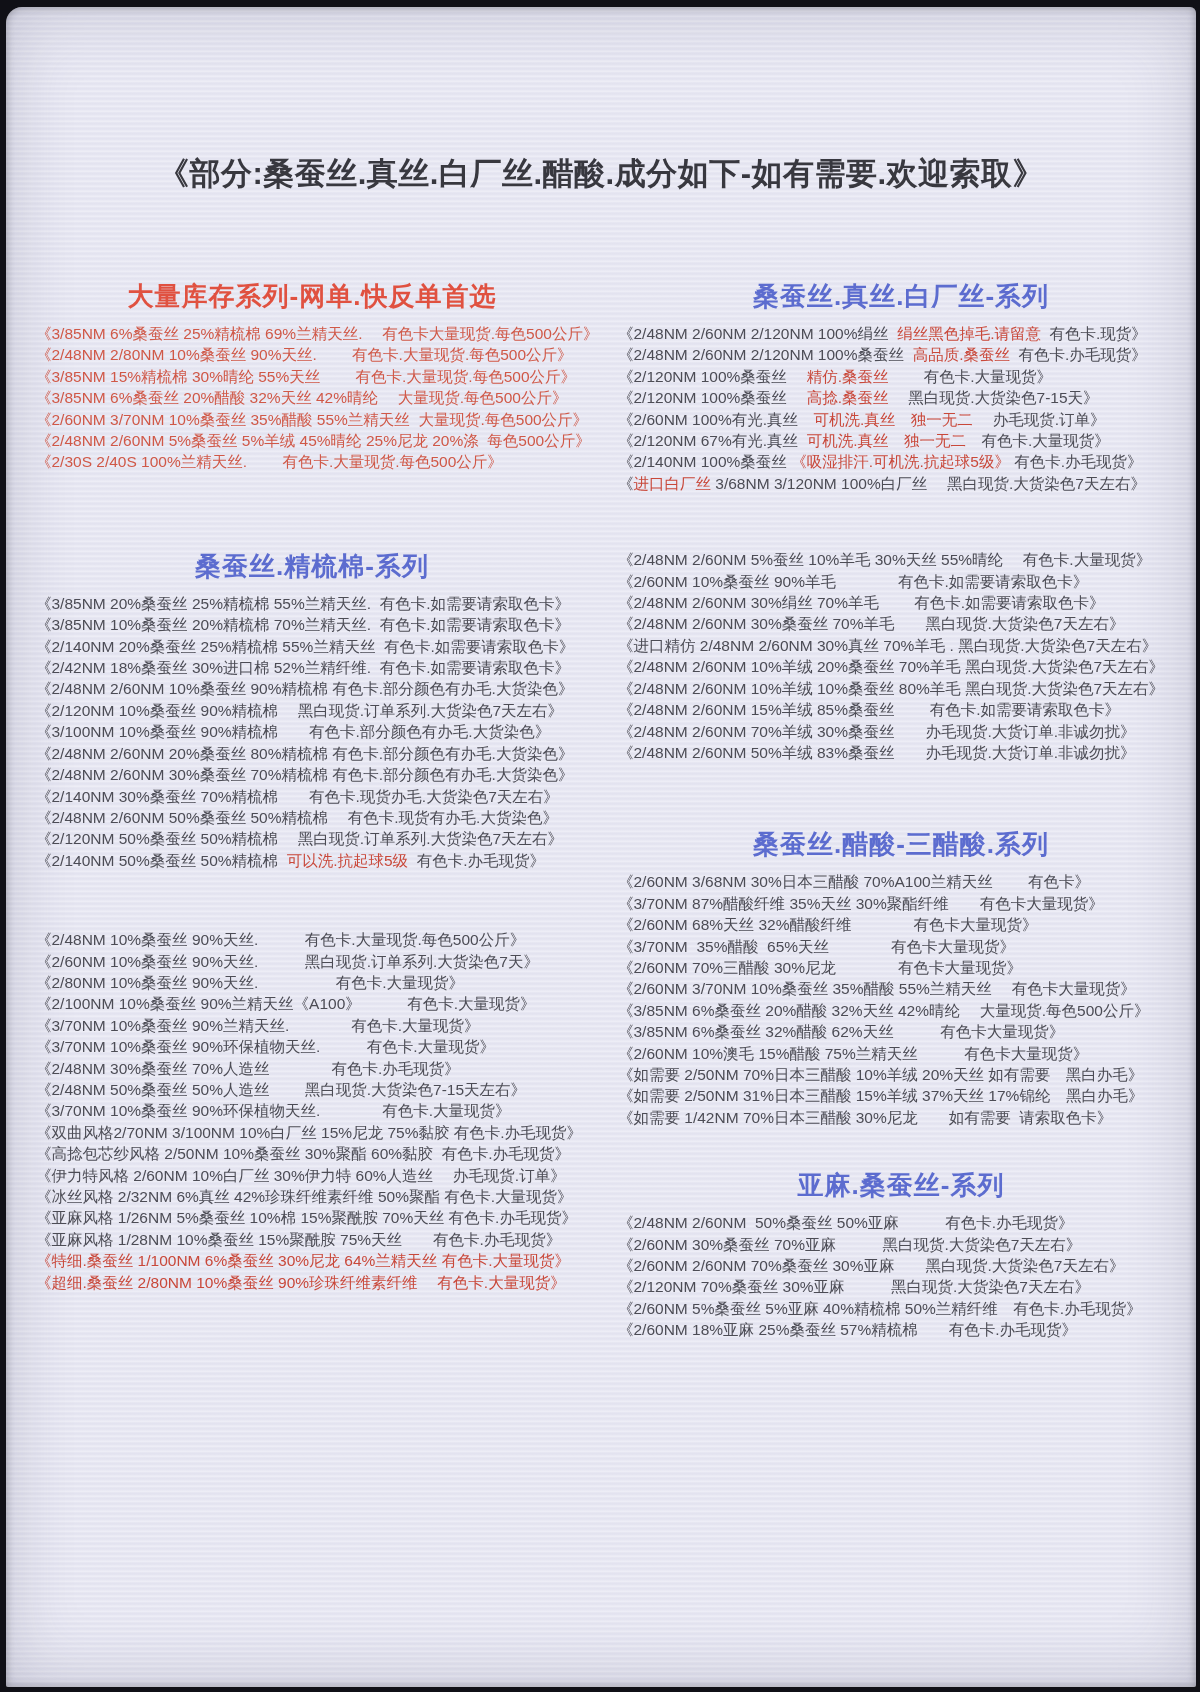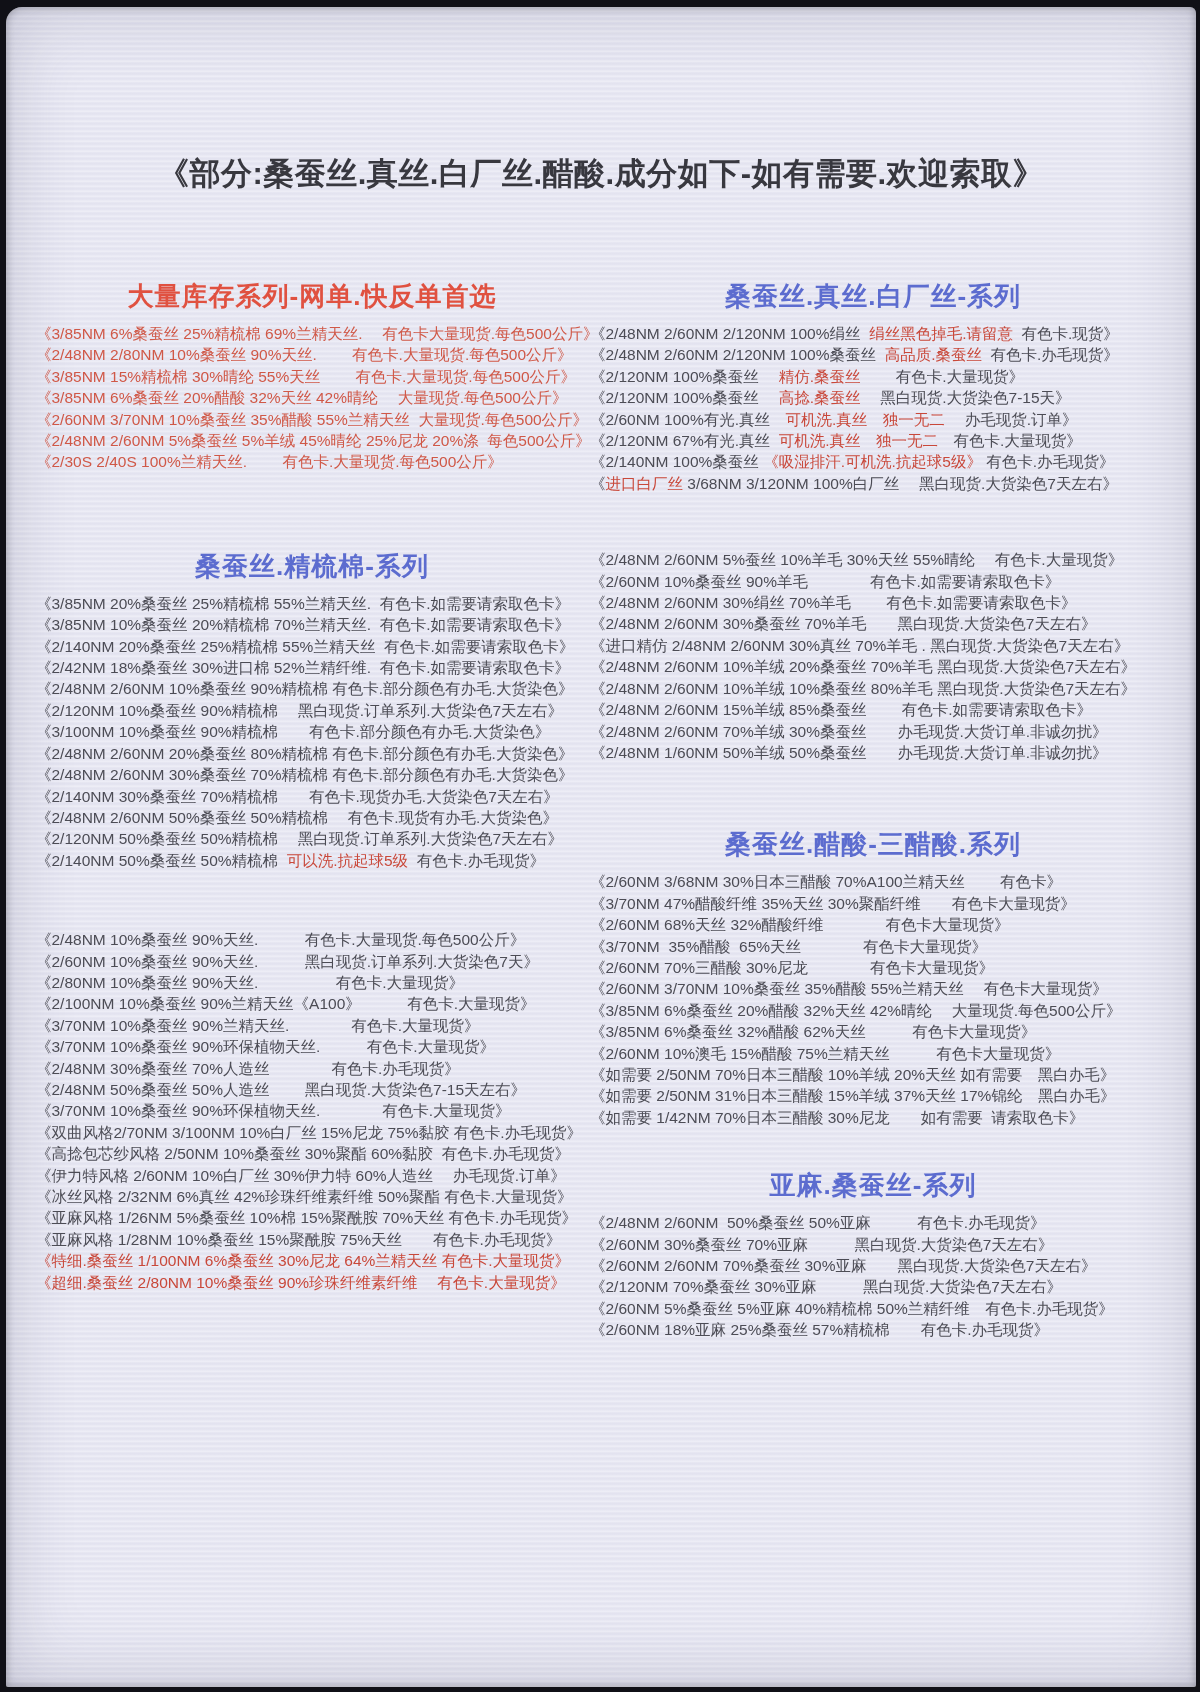--- a/index.html
+++ b/index.html
@@ -9,21 +9,21 @@
         background:#e8e8f3;
         background-image:repeating-linear-gradient(0deg,
           rgba(255,255,255,0.30) 0px, rgba(255,255,255,0) 2px,
           rgba(203,203,224,0.22) 3px, rgba(255,255,255,0) 5px);
         border-radius:16px 6px 2px 2px;
         box-shadow: inset 0 0 70px rgba(45,45,80,0.20), inset 0 0 8px rgba(0,0,0,0.30);}
   .title{position:absolute;top:146px;left:0;right:0;text-align:center;
         font-size:31px;font-weight:bold;color:#38383f;letter-spacing:0.5px;white-space:nowrap;}
   .col{position:absolute;top:0;}
   .col-left{left:30px;width:552px;}
-  .col-right{left:584px;width:566px;}
+  .col-right{left:612px;width:566px;}
   section{margin:0;}
   .col-left section:nth-of-type(1){margin-top:272px;}
   .col-left section:nth-of-type(2){margin-top:76px;}
   .col-left section:nth-of-type(3){margin-top:58px;}
   .col-right section:nth-of-type(1){margin-top:272px;}
   .col-right section:nth-of-type(2){margin-top:55px;}
   .col-right section:nth-of-type(3){margin-top:64px;}
   .col-right section:nth-of-type(4){margin-top:40px;}
   .heading{margin:4px 0 10px 0;height:34px;line-height:34px;text-align:center;
         font-size:26px;font-weight:bold;letter-spacing:1px;white-space:nowrap;}
@@ -112,28 +112,28 @@
           <div class="lines">
             <div class="line"><span class="seg-dark">《2/48NM 2/60NM 5%蚕丝 10%羊毛 30%天丝 55%晴纶　 有色卡.大量现货》</span></div>
             <div class="line"><span class="seg-dark">《2/60NM 10%桑蚕丝 90%羊毛　　　　有色卡.如需要请索取色卡》</span></div>
             <div class="line"><span class="seg-dark">《2/48NM 2/60NM 30%绢丝 70%羊毛　　 有色卡.如需要请索取色卡》</span></div>
             <div class="line"><span class="seg-dark">《2/48NM 2/60NM 30%桑蚕丝 70%羊毛　　黑白现货.大货染色7天左右》</span></div>
             <div class="line"><span class="seg-dark">《进口精仿 2/48NM 2/60NM 30%真丝 70%羊毛 . 黑白现货.大货染色7天左右》</span></div>
             <div class="line"><span class="seg-dark">《2/48NM 2/60NM 10%羊绒 20%桑蚕丝 70%羊毛 黑白现货.大货染色7天左右》</span></div>
             <div class="line"><span class="seg-dark">《2/48NM 2/60NM 10%羊绒 10%桑蚕丝 80%羊毛 黑白现货.大货染色7天左右》</span></div>
             <div class="line"><span class="seg-dark">《2/48NM 2/60NM 15%羊绒 85%桑蚕丝　　 有色卡.如需要请索取色卡》</span></div>
             <div class="line"><span class="seg-dark">《2/48NM 2/60NM 70%羊绒 30%桑蚕丝　　办毛现货.大货订单.非诚勿扰》</span></div>
-            <div class="line"><span class="seg-dark">《2/48NM 1/60NM 50%羊绒 50%桑蚕丝　　办毛现货.大货订单.非诚勿扰》</span></div>
+            <div class="line"><span class="seg-dark">《2/48NM 2/60NM 50%羊绒 83%桑蚕丝　　办毛现货.大货订单.非诚勿扰》</span></div>
           </div>
         </section>
         <section>
           <h2 class="heading blue">桑蚕丝.醋酸-三醋酸.系列</h2>
           <div class="lines">
             <div class="line"><span class="seg-dark">《2/60NM 3/68NM 30%日本三醋酸 70%A100兰精天丝　　 有色卡》</span></div>
-            <div class="line"><span class="seg-dark">《3/70NM 47%醋酸纤维 35%天丝 30%聚酯纤维　　有色卡大量现货》</span></div>
+            <div class="line"><span class="seg-dark">《3/70NM 87%醋酸纤维 35%天丝 30%聚酯纤维　　有色卡大量现货》</span></div>
             <div class="line"><span class="seg-dark">《2/60NM 68%天丝 32%醋酸纤维　　　　有色卡大量现货》</span></div>
             <div class="line"><span class="seg-dark">《3/70NM  35%醋酸  65%天丝　　　　有色卡大量现货》</span></div>
             <div class="line"><span class="seg-dark">《2/60NM 70%三醋酸 30%尼龙　　　　有色卡大量现货》</span></div>
             <div class="line"><span class="seg-dark">《2/60NM 3/70NM 10%桑蚕丝 35%醋酸 55%兰精天丝　 有色卡大量现货》</span></div>
             <div class="line"><span class="seg-dark">《3/85NM 6%桑蚕丝 20%醋酸 32%天丝 42%晴纶　 大量现货.每色500公斤》</span></div>
             <div class="line"><span class="seg-dark">《3/85NM 6%桑蚕丝 32%醋酸 62%天丝　　　有色卡大量现货》</span></div>
             <div class="line"><span class="seg-dark">《2/60NM 10%澳毛 15%醋酸 75%兰精天丝　　　有色卡大量现货》</span></div>
             <div class="line"><span class="seg-dark">《如需要 2/50NM 70%日本三醋酸 10%羊绒 20%天丝 如有需要　黑白办毛》</span></div>
             <div class="line"><span class="seg-dark">《如需要 2/50NM 31%日本三醋酸 15%羊绒 37%天丝 17%锦纶　黑白办毛》</span></div>
             <div class="line"><span class="seg-dark">《如需要 1/42NM 70%日本三醋酸 30%尼龙　　如有需要  请索取色卡》</span></div>

